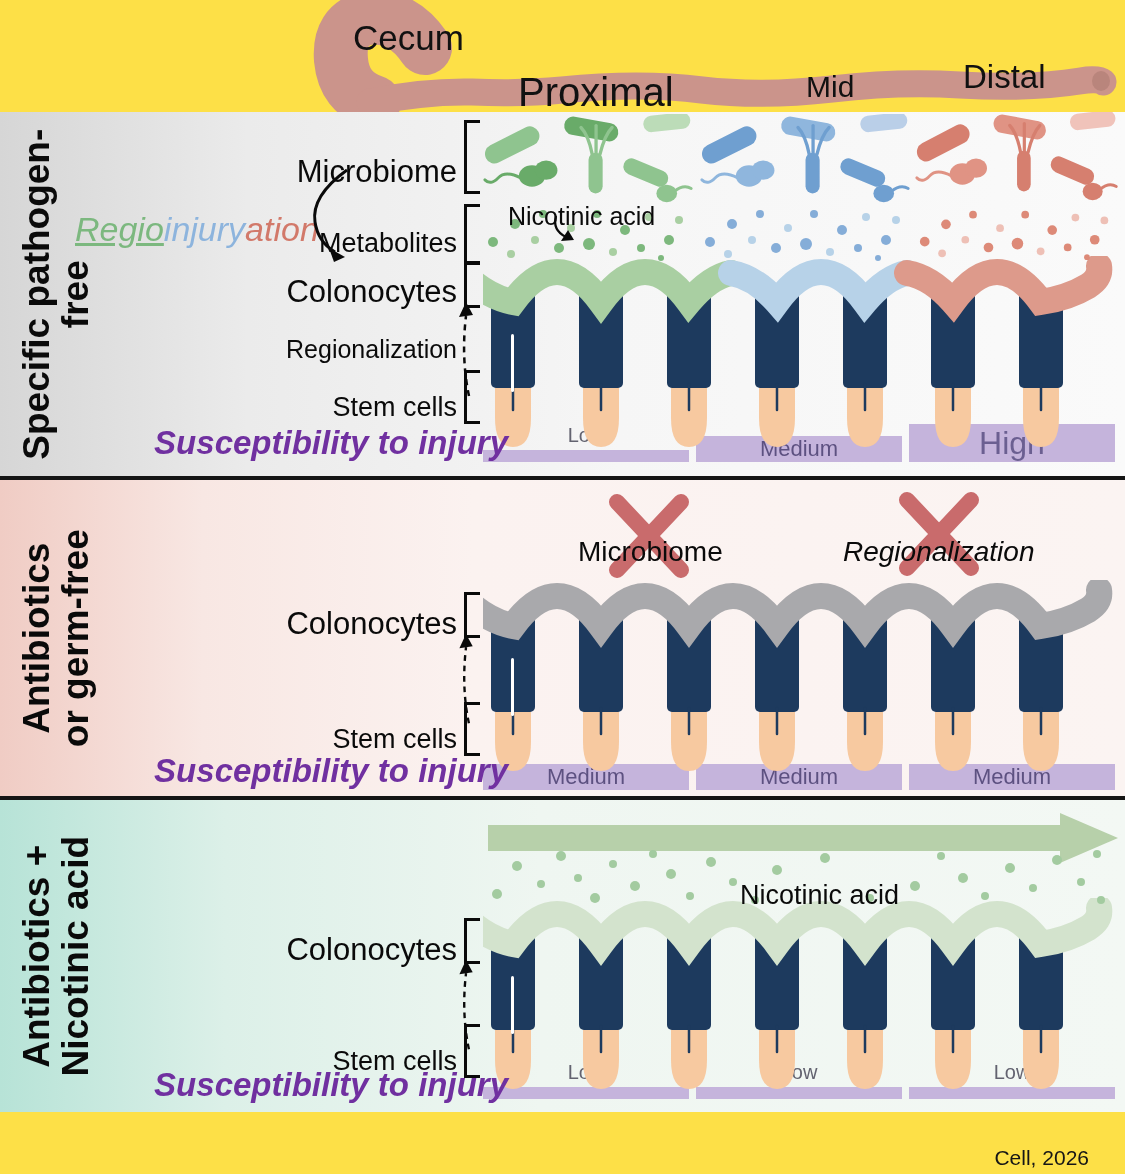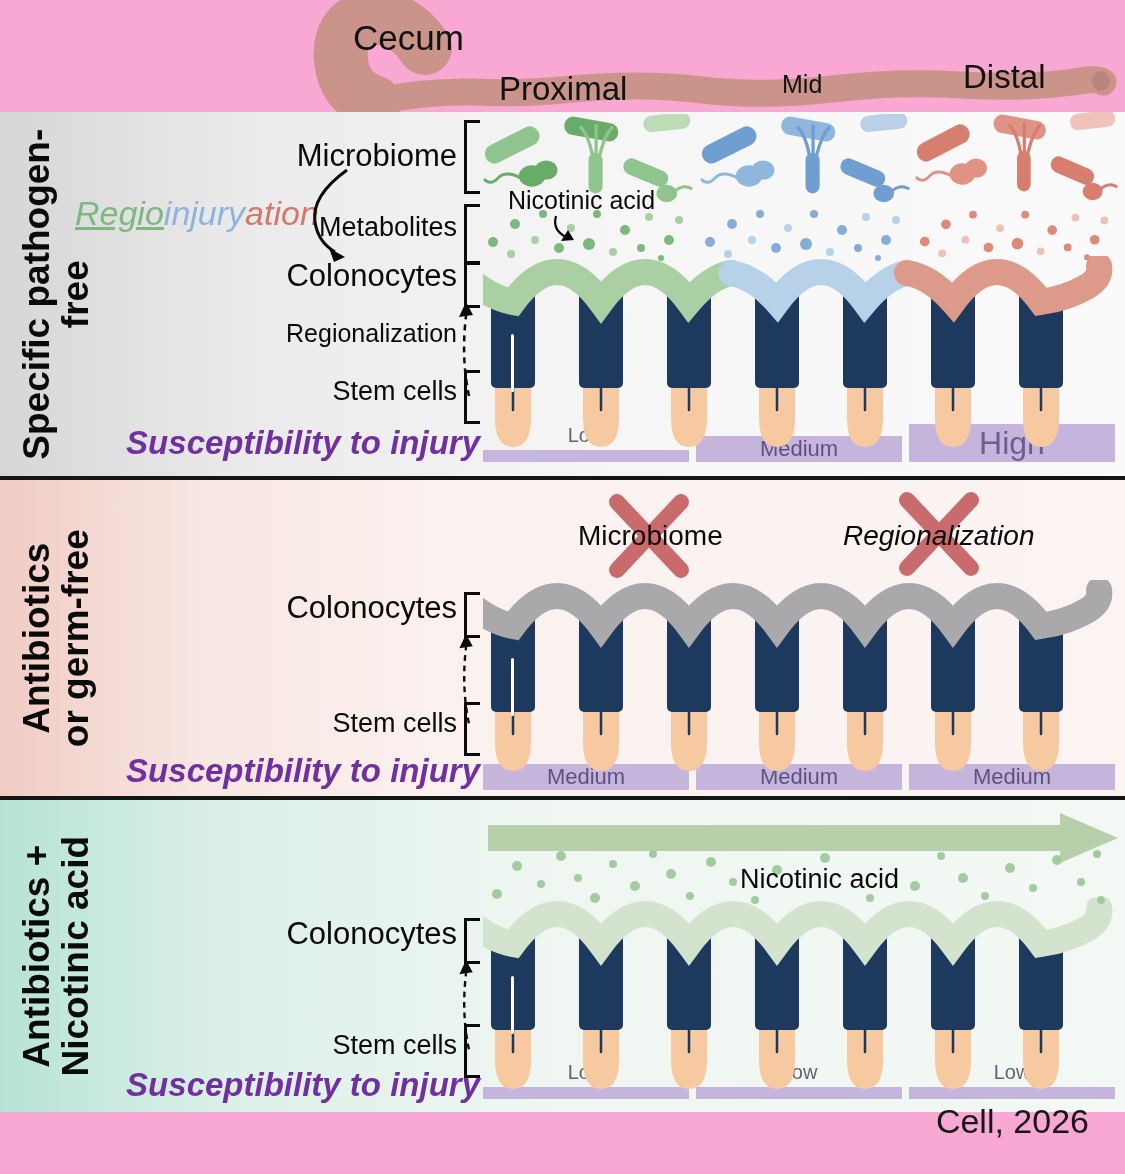--- a/index.html
+++ b/index.html
@@ -1,49 +1,49 @@
 <!DOCTYPE html>
 <html><head>
 <meta charset="utf-8">
 <style>
   html,body { margin:0; padding:0; background:#fff; }
   #fig {
     position:relative; width:1125px; height:1174px; overflow:hidden;
-    font-family:"Liberation Sans", sans-serif; background:#f9a8d4;
+    font-family:"Liberation Sans", sans-serif; background:#fde047;
   }
   
   #header { position:absolute; left:0; top:0; width:1125px; height:112px; }
   .hdr-label { position:absolute; color:#111; }
   
   .panel { position:absolute; left:0; width:1125px; }
   #panel1 { top:112px; height:364px; border-bottom:4px solid #151515;
     background:linear-gradient(to right,#d6d6d6 0%,#ebebeb 22%,#f6f6f6 55%,#fafafa 100%); }
   #panel2 { top:480px; height:316px; border-bottom:4px solid #151515;
     background:linear-gradient(to right,#f0ccc4 0%,#f8e7e3 18%,#fbf2f0 42%,#fbf4f2 100%); }
   #panel3 { top:800px; height:312px;
     background:linear-gradient(to right,#b7e3d7 0%,#dcf0e8 20%,#eff6f1 48%,#f3f8f4 100%); }
   .side-label { position:absolute; left:0; top:0; width:112px; height:100%;
     display:flex; align-items:center; justify-content:center; }
   .side-label .inner { transform:rotate(-90deg); white-space:nowrap; text-align:center;
     font-weight:bold; font-size:37px; line-height:1.06; color:#0a0a0a; }
-  .ann { position:absolute; color:#0a0a0a; white-space:nowrap; }
+  .ann { position:absolute; color:#0a0a0a; white-space:nowrap;margin-top:16px; }
   .ra { text-align:right; right:668px; }
   .brk { position:absolute; right:645px; width:13px;
     border-left:3px solid #0a0a0a; border-top:3px solid #0a0a0a; border-bottom:3px solid #0a0a0a; }
-  .susc { position:absolute; right:645px; font-size:33px; font-style:italic; font-weight:bold; color:#7030a0; white-space:nowrap; }
+  .susc { position:absolute; right:617px; font-size:33px; font-style:italic; font-weight:bold; color:#7030a0; white-space:nowrap; }
   .bars { position:absolute; left:483px; width:632px; display:flex; gap:7px; align-items:flex-end; }
   .bar-col { width:206px; display:flex; flex-direction:column; justify-content:flex-end; align-items:center; }
   .bar { width:100%; background:#c5b4dc; display:flex; align-items:center; justify-content:center; }
   .h12 { height:12px; } .h26 { height:26px; } .h38 { height:38px; }
   .bl-above { font-size:20px; color:#636370; margin-bottom:3px; }
   .bl-in { font-size:22px; color:#5d5181; }
   .bl-big { font-size:32px; color:#6b5f91; }
   .abs { position:absolute; }
   .reg-green { color:#7cb87f;text-decoration:underline; } .reg-blue { color:#8db4dd; } .reg-salmon { color:#d2796a; }
-  #footer-cite { position:absolute; top:1102px; right:36px; font-size:34px; color:#161616; }
+  #footer-cite { position:absolute; top:1146px; right:36px; font-size:21px; color:#161616; }
   svg { display:block; }
 </style>
 </head>
 <body>
 
 <svg width="0" height="0" style="position:absolute" aria-hidden="true">
   <defs>
     <symbol id="crypt" viewBox="0 0 60 160">
       <path d="M12 90 H48 V128 Q48 157 30 157 Q12 157 12 128 Z" fill="#f7c9a0"></path>
       <rect x="8" y="0" width="44" height="98" rx="5" fill="#1d3a5e"></rect>
@@ -87,22 +87,22 @@
 
 <div id="fig">
 
   <div id="header">
     <svg width="1125" height="115" viewBox="0 0 1125 115">
       <path d="M 425 48 Q 402 14 368 18 Q 338 24 341 60 Q 344 93 374 102" stroke="#cb948b" stroke-width="54" fill="none" stroke-linecap="round"></path>
       <path d="M 370 102 Q 425 91 472 92 Q 522 94 562 90 Q 640 82 702 90 Q 762 97 832 89 Q 900 81 960 85 Q 1030 89 1080 81 Q 1098 78 1103 82" stroke="#cb948b" stroke-width="27" fill="none" stroke-linecap="round"></path>
       <ellipse cx="1101" cy="81" rx="9" ry="10" fill="#b9857c"></ellipse>
     </svg>
     <div class="hdr-label" style="left:353px;top:18px;font-size:35px">Cecum</div>
-    <div class="hdr-label" style="left:499px;top:70px;font-size:33px">Proximal</div>
-    <div class="hdr-label" style="left:782px;top:70px;font-size:25px">Mid</div>
+    <div class="hdr-label" style="left:518px;top:70px;font-size:40px">Proximal</div>
+    <div class="hdr-label" style="left:806px;top:70px;font-size:30px">Mid</div>
     <div class="hdr-label" style="left:963px;top:58px;font-size:33px">Distal</div>
   </div>
 
   <div id="panel1" class="panel">
     <div class="side-label">
       <div class="inner">
         <div>Specific pathogen-</div>
         <div>free</div>
       </div>
     </div>

